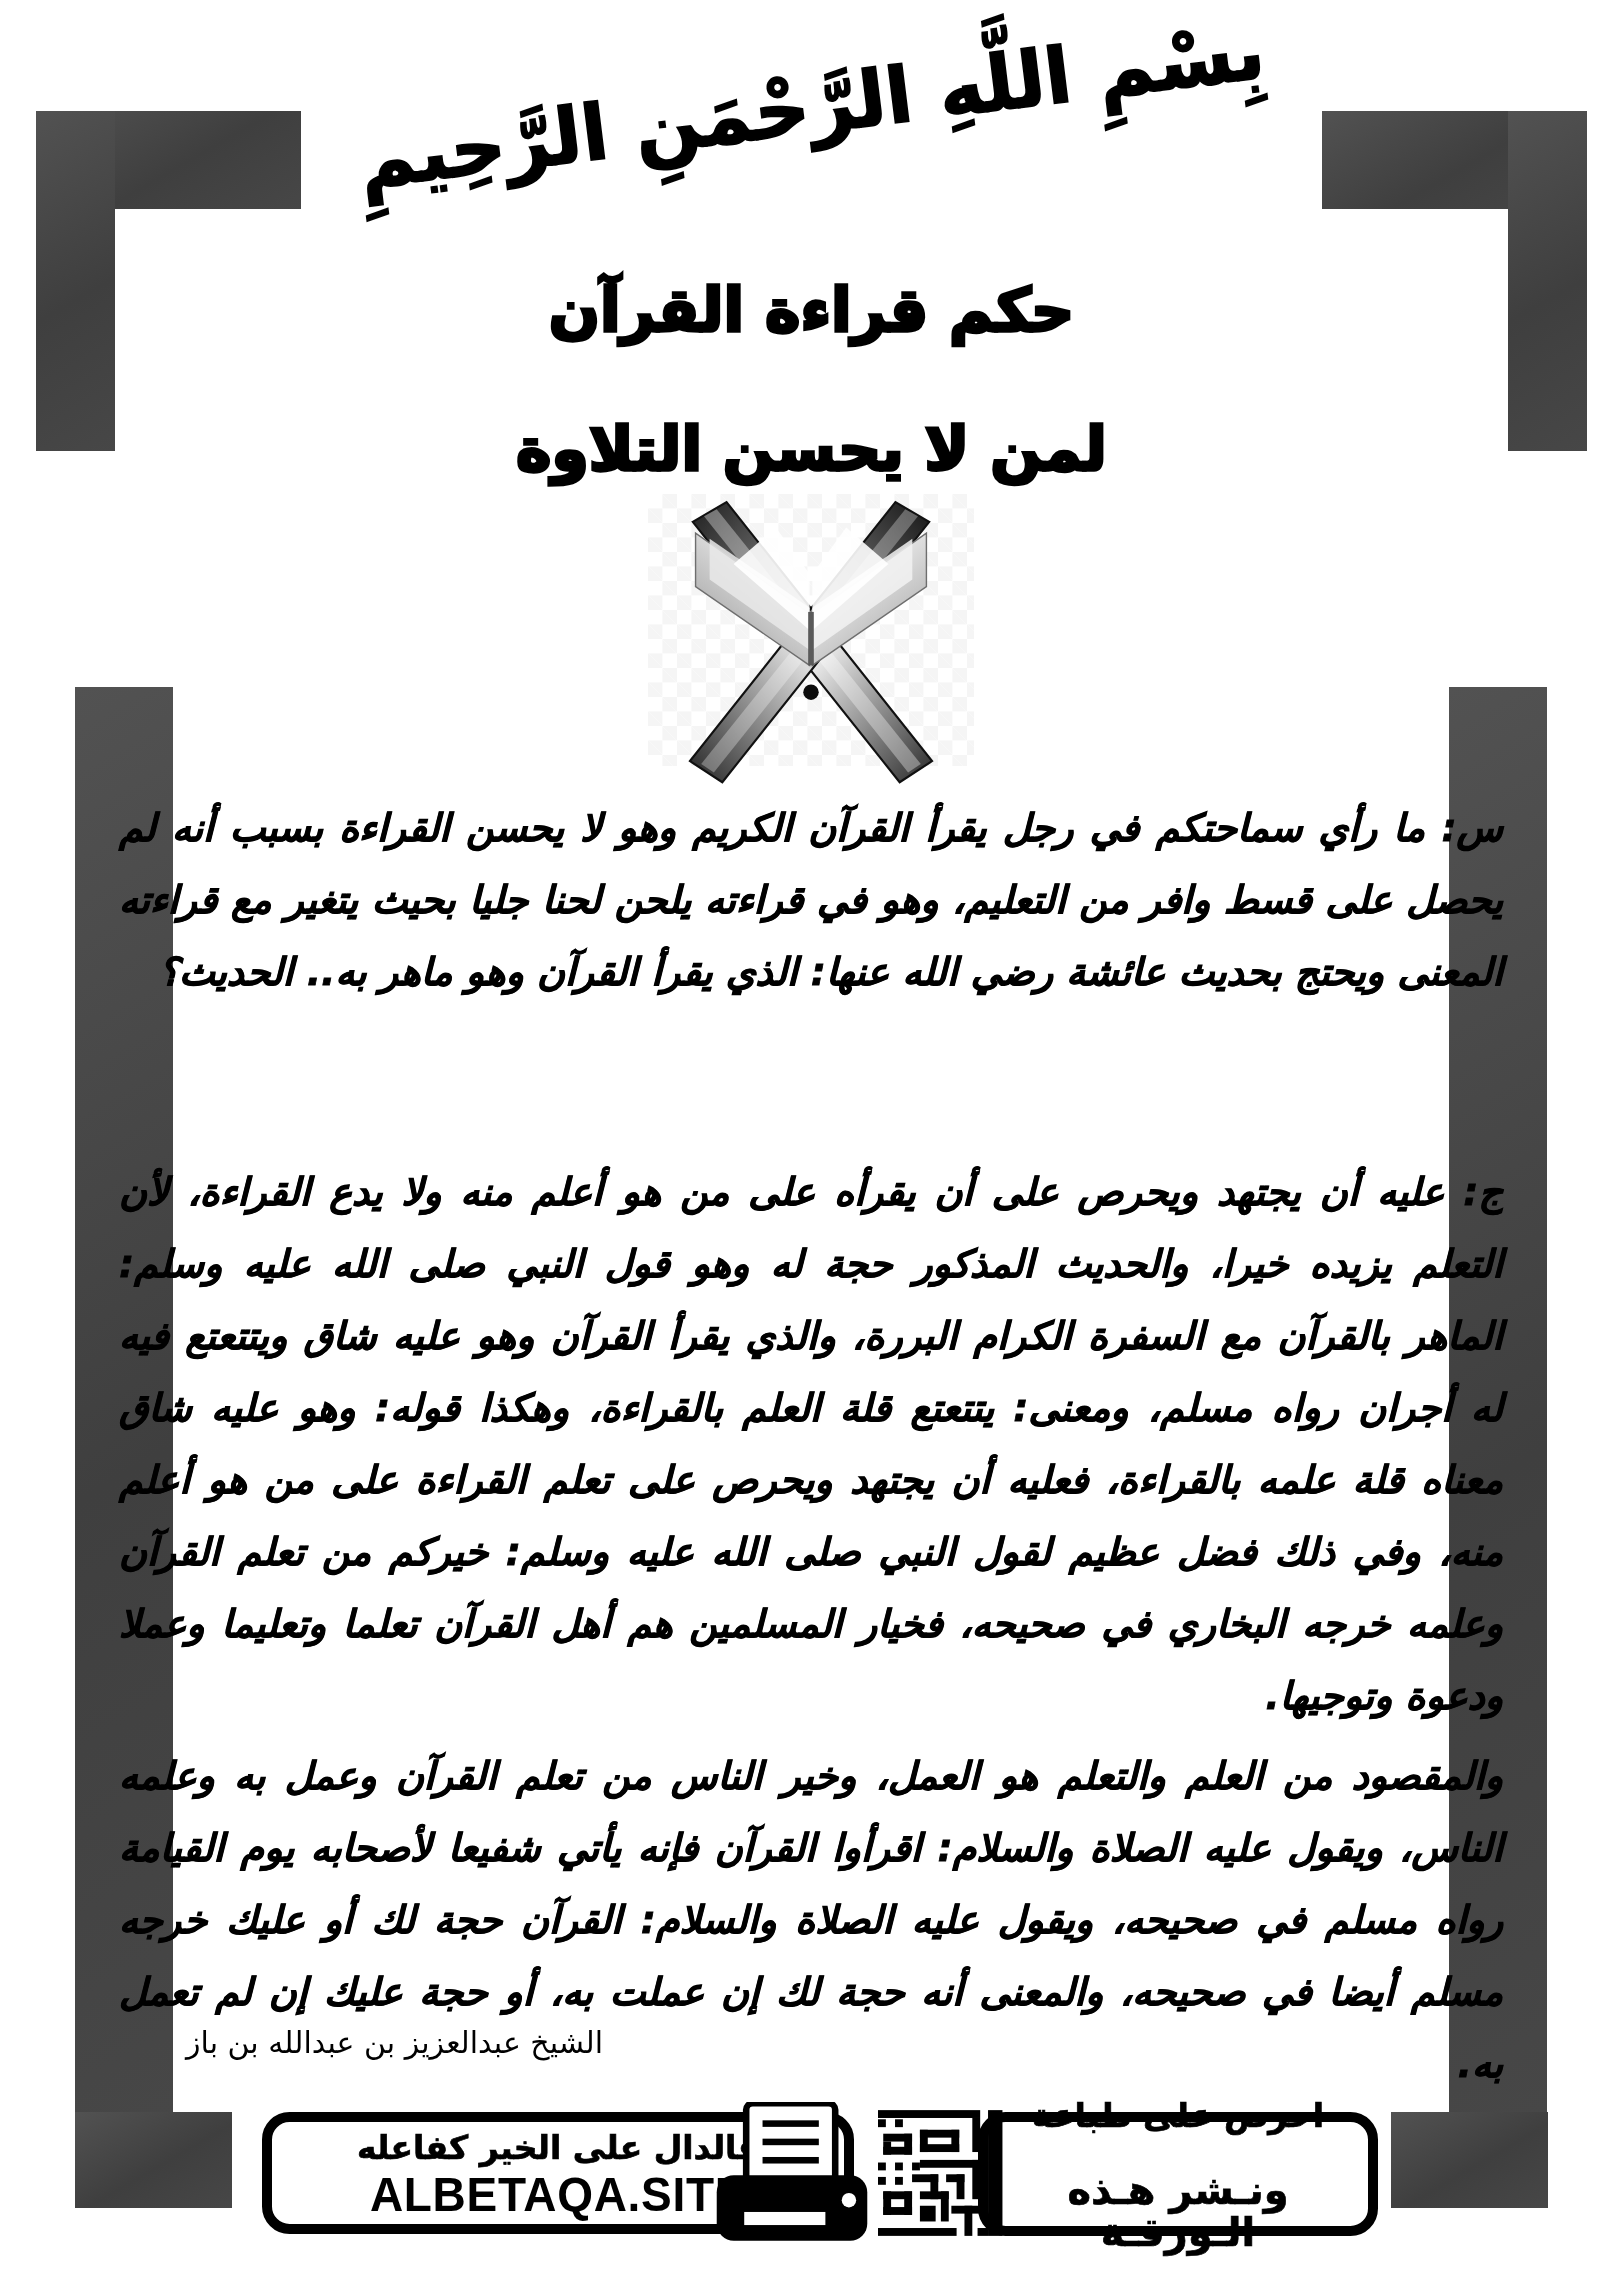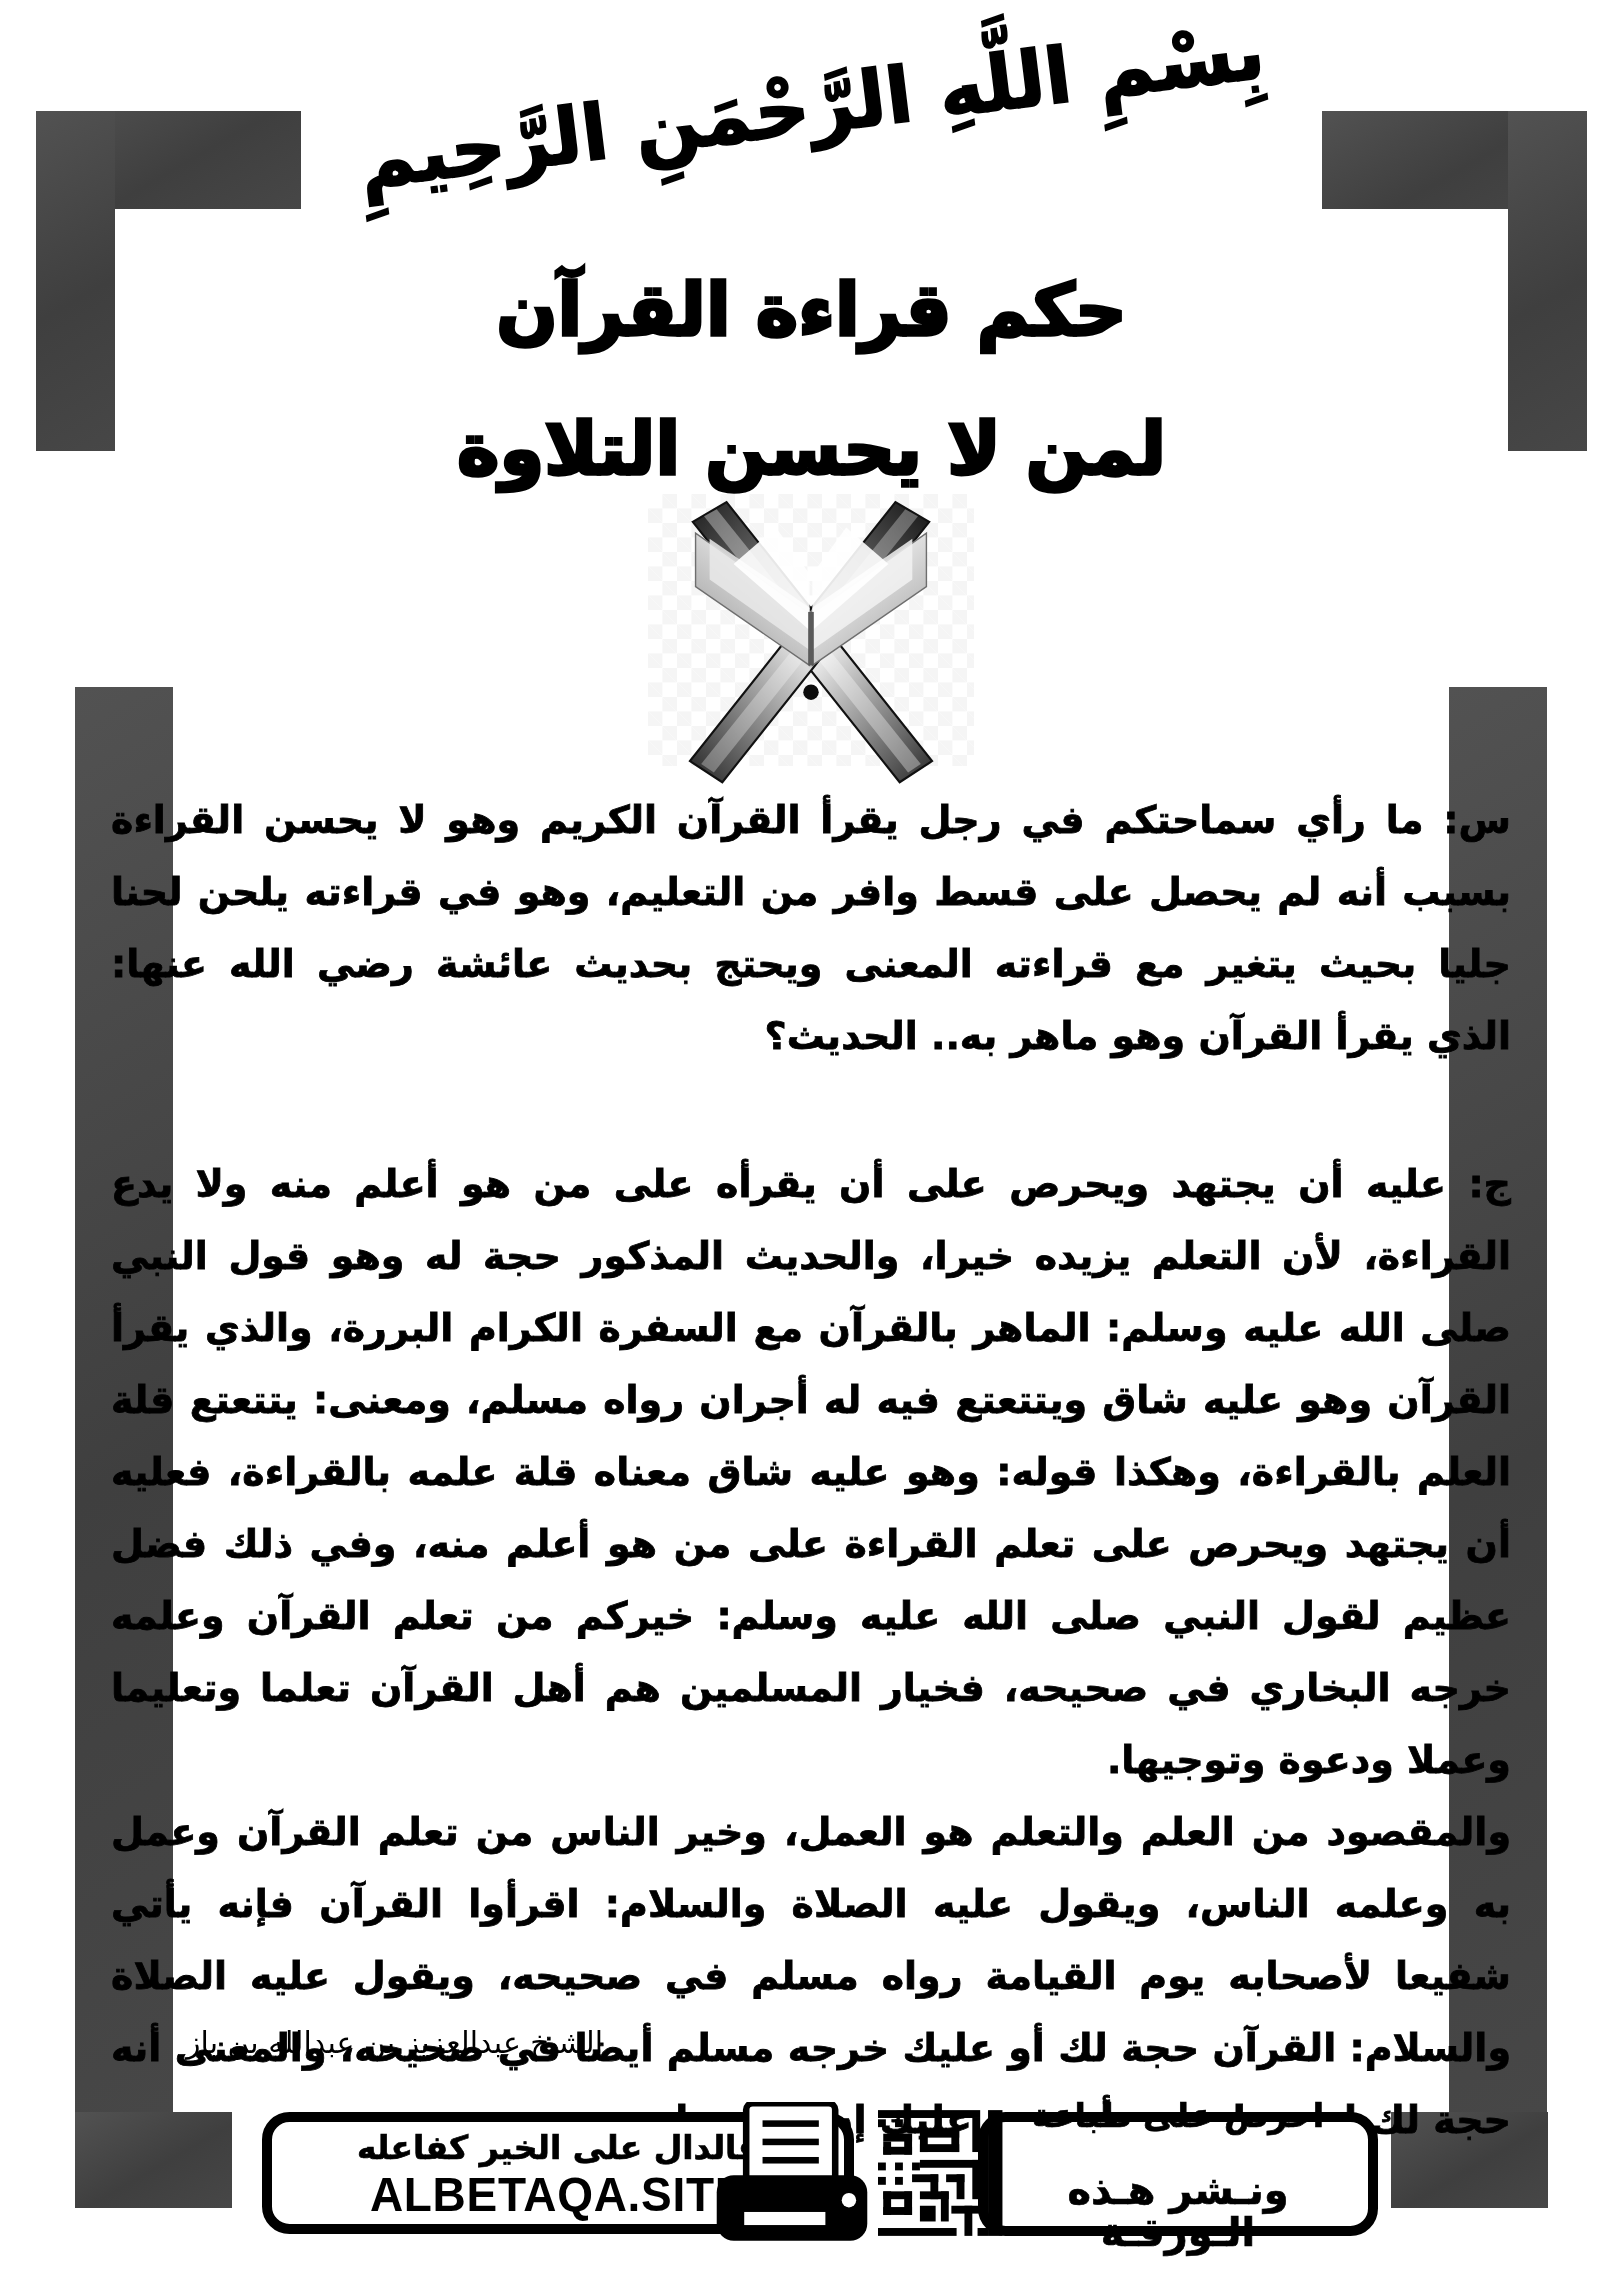--- a/index.html
+++ b/index.html
@@ -17,39 +17,39 @@
   .orn-bl{left:75px;top:2112px;width:157px;height:96px;}
   .orn-br{left:1391px;top:2112px;width:157px;height:96px;}
 
   
   .bismillah{position:absolute;left:0;right:0;top:62px;text-align:center;
     font-size:77px;font-weight:bold;color:#000;direction:rtl;
     transform:rotate(-7deg);-webkit-text-stroke:1.6px #000;}
 
   
   .title{position:absolute;left:0;right:0;top:241px;text-align:center;direction:rtl;
-    color:#000;font-weight:bold;font-size:72px;line-height:139px;
+    color:#000;font-weight:bold;font-size:60px;line-height:139px;
     -webkit-text-stroke:3.3px #000;letter-spacing:1.3px;}
 
   
   .quran-wrap{position:absolute;left:628px;top:481px;width:366px;height:291px;}
   .checker{position:absolute;inset:13px 19.6px 6.5px 19.6px;opacity:.55;
     background-image:
       linear-gradient(45deg,#ededed 25%,transparent 25%,transparent 75%,#ededed 75%),
       linear-gradient(45deg,#ededed 25%,transparent 25%,transparent 75%,#ededed 75%);
     background-size:29px 29px;background-position:0 0,14.4px 14.4px;}
   .quran-svg{position:absolute;inset:0;}
 
   
   .qa{position:absolute;left:111px;width:1400px;direction:rtl;color:#000;
     font-weight:bold;font-size:38px;line-height:72px;text-align:justify;
     -webkit-text-stroke:0.8px #000;}
   .qa-question{top:784px;}
   .qa-answer{top:1148px;}
-  .qa p{margin:0;padding:0;text-align:justify;}
+  .qa p{margin:8px;padding:0;text-align:justify;font-style:italic;}
 
   .signature{position:absolute;left:186px;top:2025px;direction:rtl;
     font-size:30px;font-weight:normal;color:#000;}
 
   
   .fbox{position:absolute;box-sizing:border-box;border:10.5px solid #000;border-radius:27.5px;
     display:flex;flex-direction:column;align-items:center;justify-content:center;
     background:#fff;direction:rtl;color:#000;text-align:center;}
   .fbox-left{left:262px;top:2112px;width:592px;height:122px;}
   .fbox-right{left:978px;top:2112px;width:400px;height:124px;gap:32px;}

